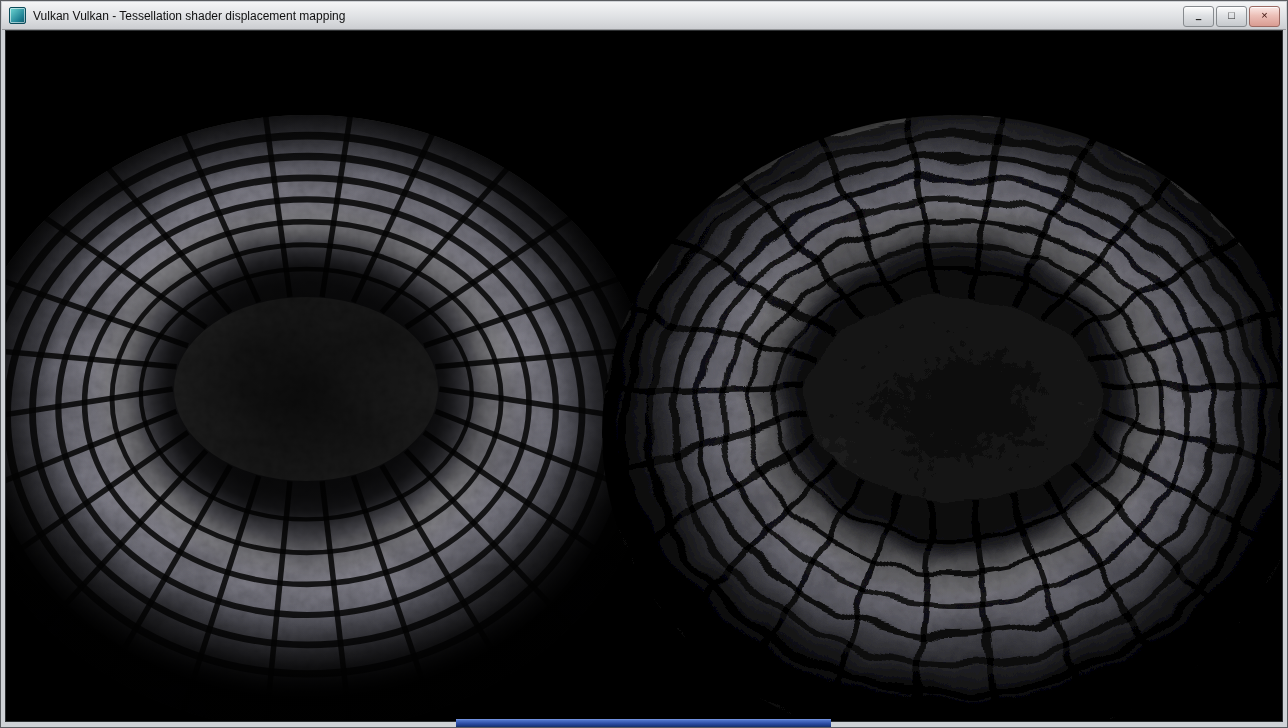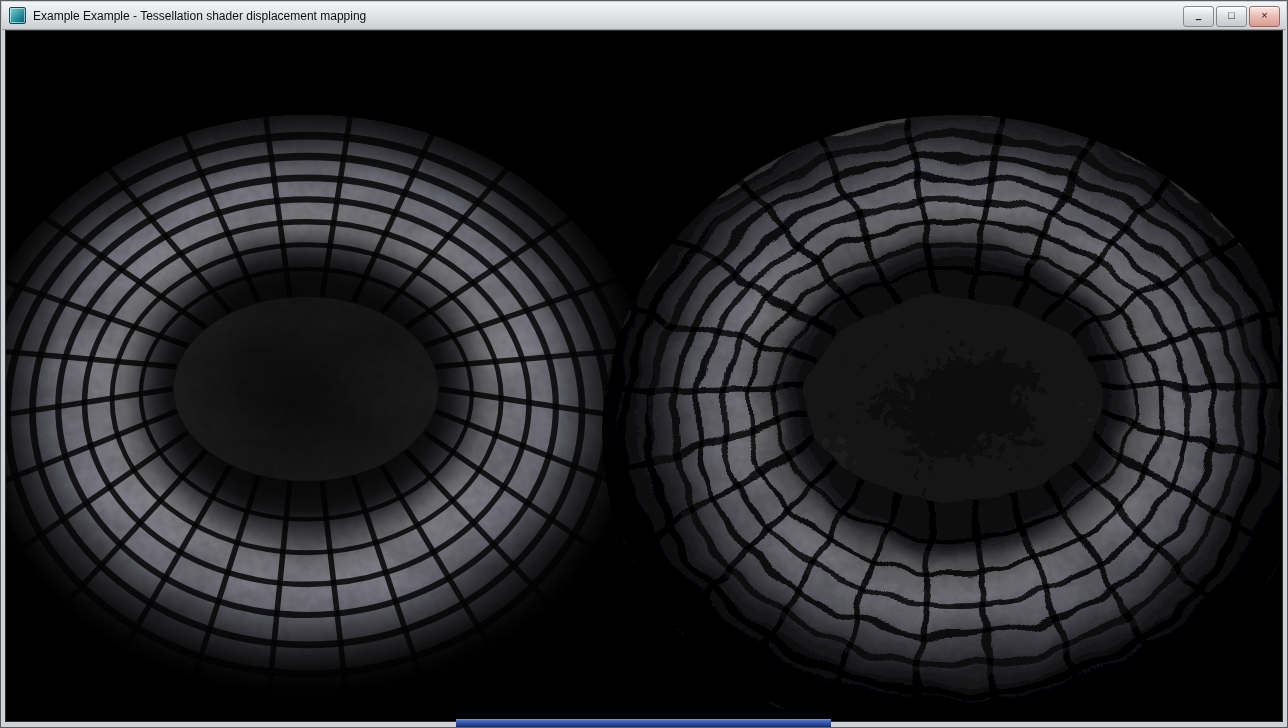--- a/index.html
+++ b/index.html
@@ -64,21 +64,21 @@
     box-sizing:border-box;
   }
 </style>
 </head>
 <body>
 
 <div class="window">
 
   <div class="titlebar">
     <div class="app-icon"></div>
-    <div class="title-text">Example Example - Tessellation shader displacement mapping</div>
+    <div class="title-text">Vulkan Vulkan - Tessellation shader displacement mapping</div>
     <div class="win-controls">
       <div class="win-btn min">
           <span>–</span>
         </div>
       <div class="win-btn">
           <span>□</span>
         </div>
       <div class="win-btn close">
           <span>×</span>
         </div>

